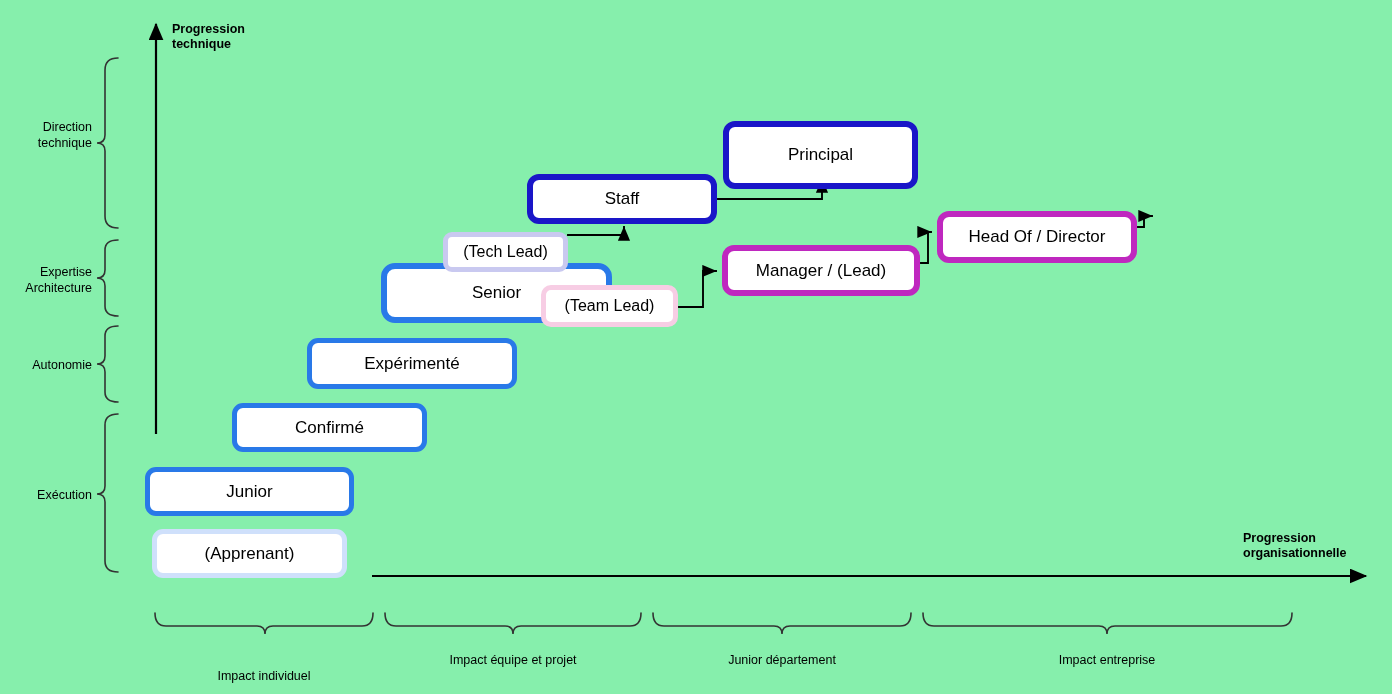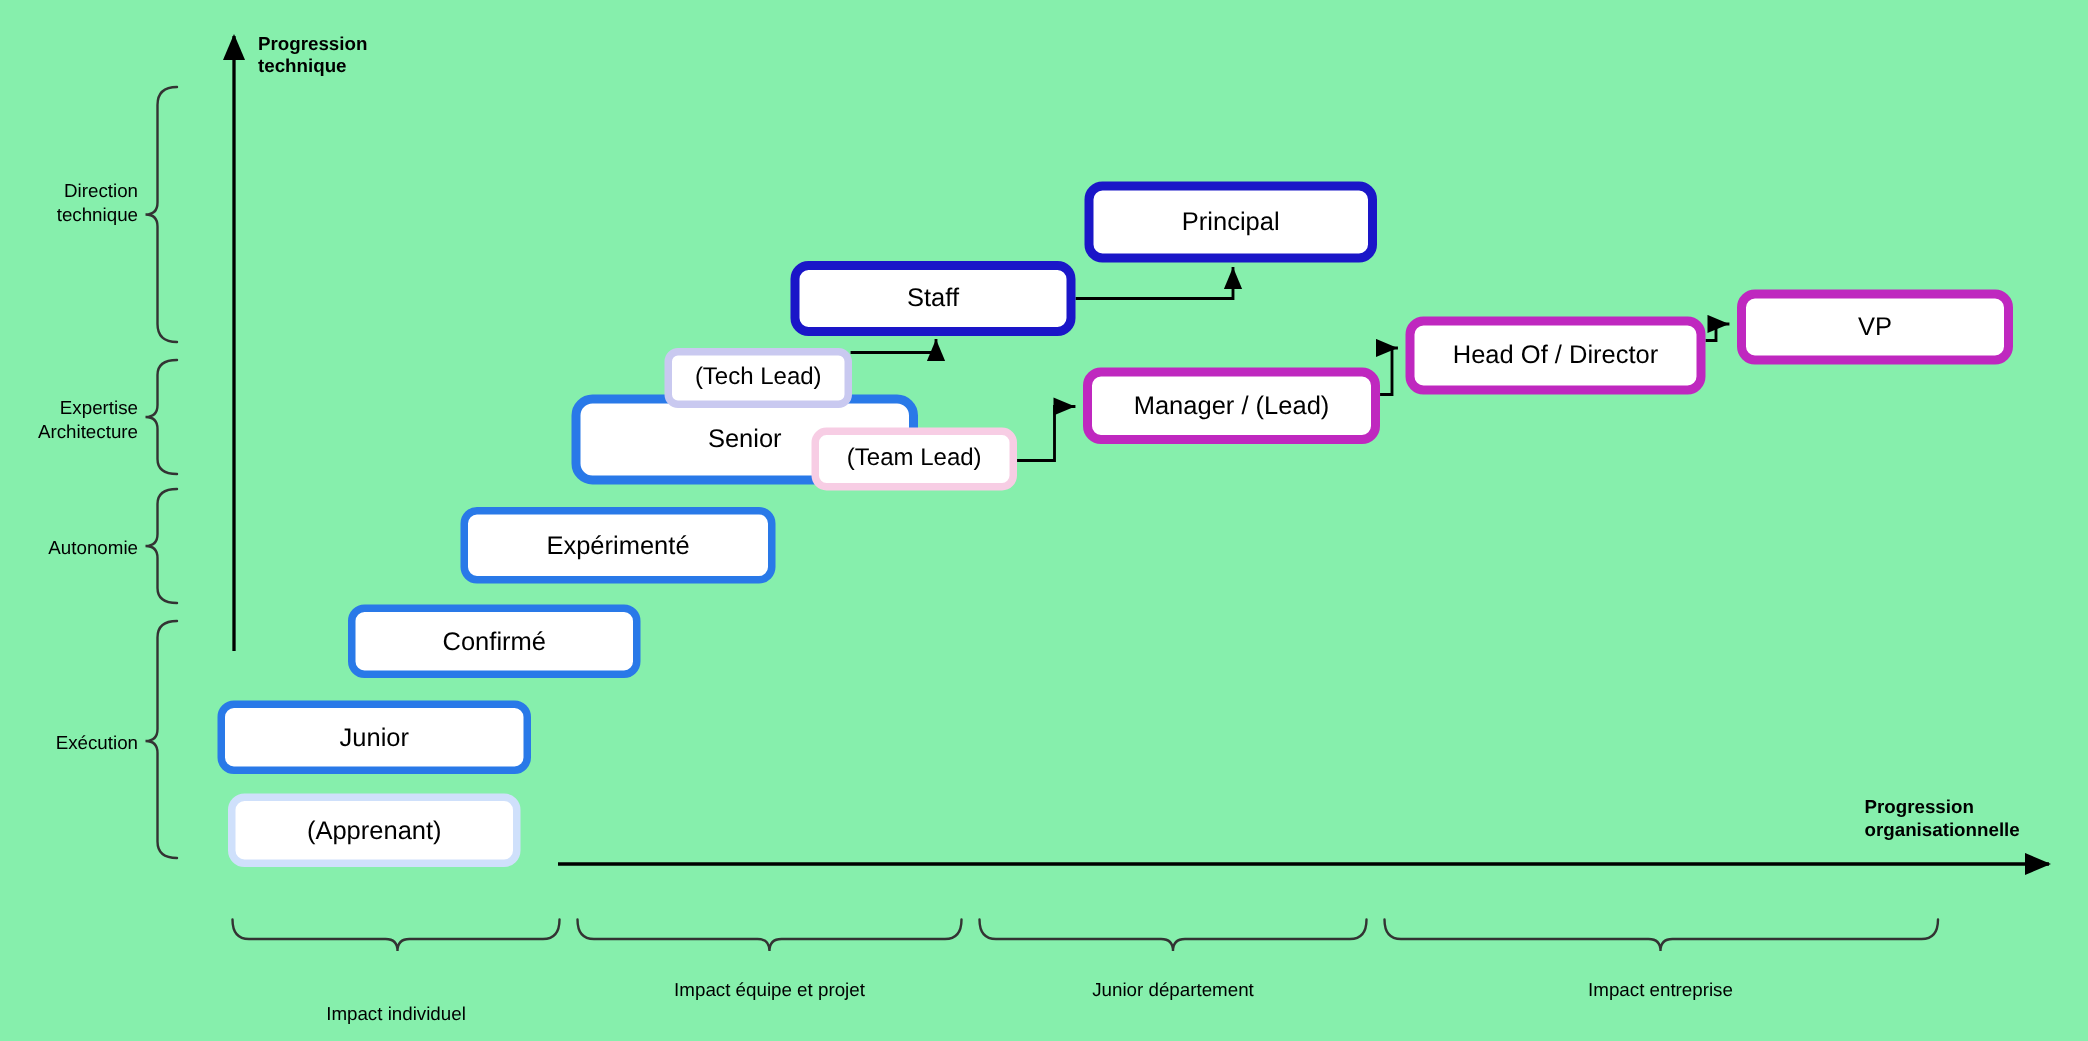--- a/index.html
+++ b/index.html
@@ -150,21 +150,20 @@
   <div class="node" style="left:307px; top:338px; width:210px; height:51px; border-width:5px; border-color:#2979e8;">Expérimenté</div>
 
   <div class="node" style="left:381px; top:263px; width:231px; height:60px; border-width:6px; border-color:#2979e8; border-radius:14px; justify-content:center;">Senior</div>
 
   <div class="node" style="left:443px; top:232px; width:125px; height:40px; border-width:5px; border-color:#c9c9f0; border-radius:9px; font-size:16px;">(Tech Lead)</div>
 
   <div class="node" style="left:541px; top:285px; width:137px; height:42px; border-width:5px; border-color:#f7cde4; border-radius:10px; font-size:16px;">(Team Lead)</div>
 
   <div class="node" style="left:527px; top:174px; width:190px; height:50px; border-width:6px; border-color:#1a16c8; border-radius:12px;">Staff</div>
 
-  <div class="node" style="left:723px; top:121px; width:195px; height:54px; border-width:6px; border-color:#1a16c8; border-radius:12px;">Principal</div>
+  <div class="node" style="left:723px; top:121px; width:195px; height:68px; border-width:6px; border-color:#1a16c8; border-radius:12px;">Principal</div>
 
   <div class="node" style="left:722px; top:245px; width:198px; height:51px; border-width:6px; border-color:#bf28bf; border-radius:12px;">Manager / (Lead)</div>
 
   <div class="node" style="left:937px; top:211px; width:200px; height:52px; border-width:6px; border-color:#bf28bf; border-radius:12px;">Head Of / Director</div>
 
-  <div class="node" style="left:1158px; top:193px; width:184px; height:50px; border-width:6px; border-color:#bf28bf; border-radius:12px;">VP</div>
 
 </div>
 
 </body></html>

